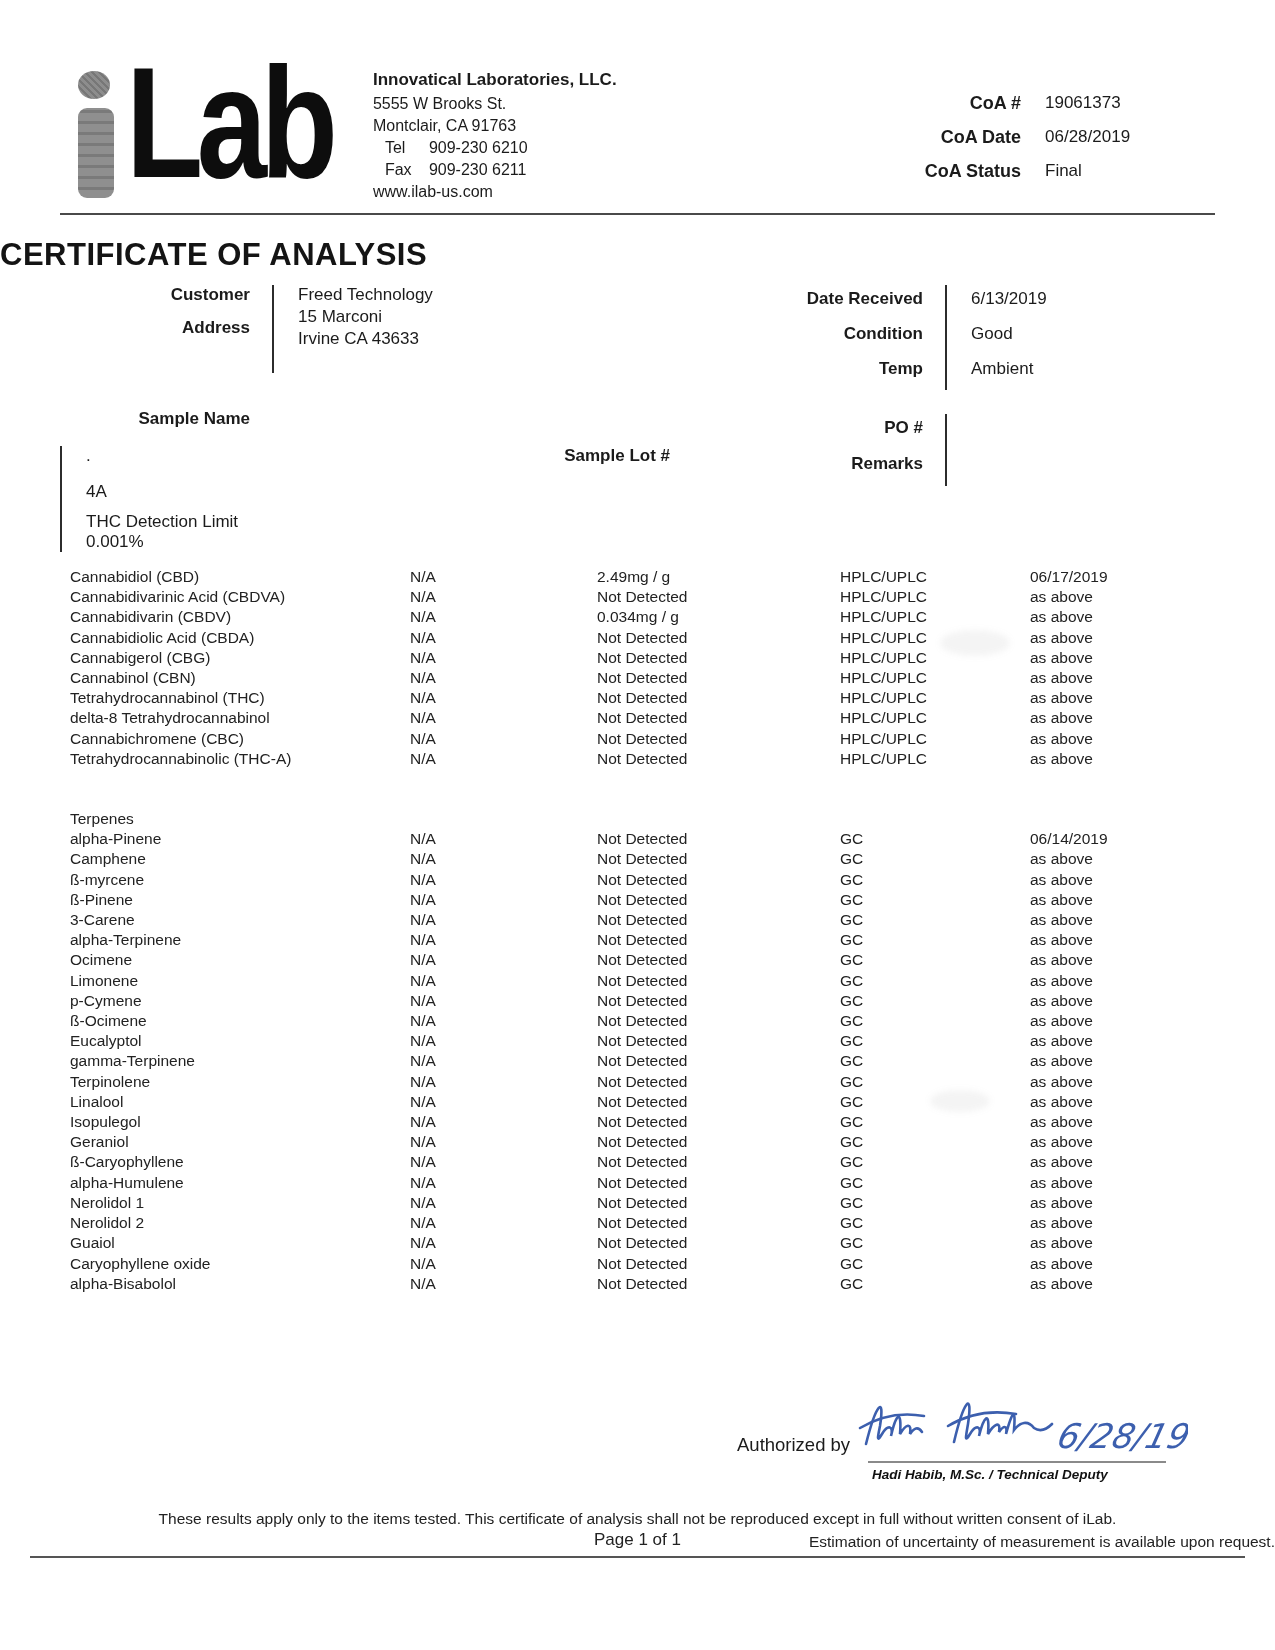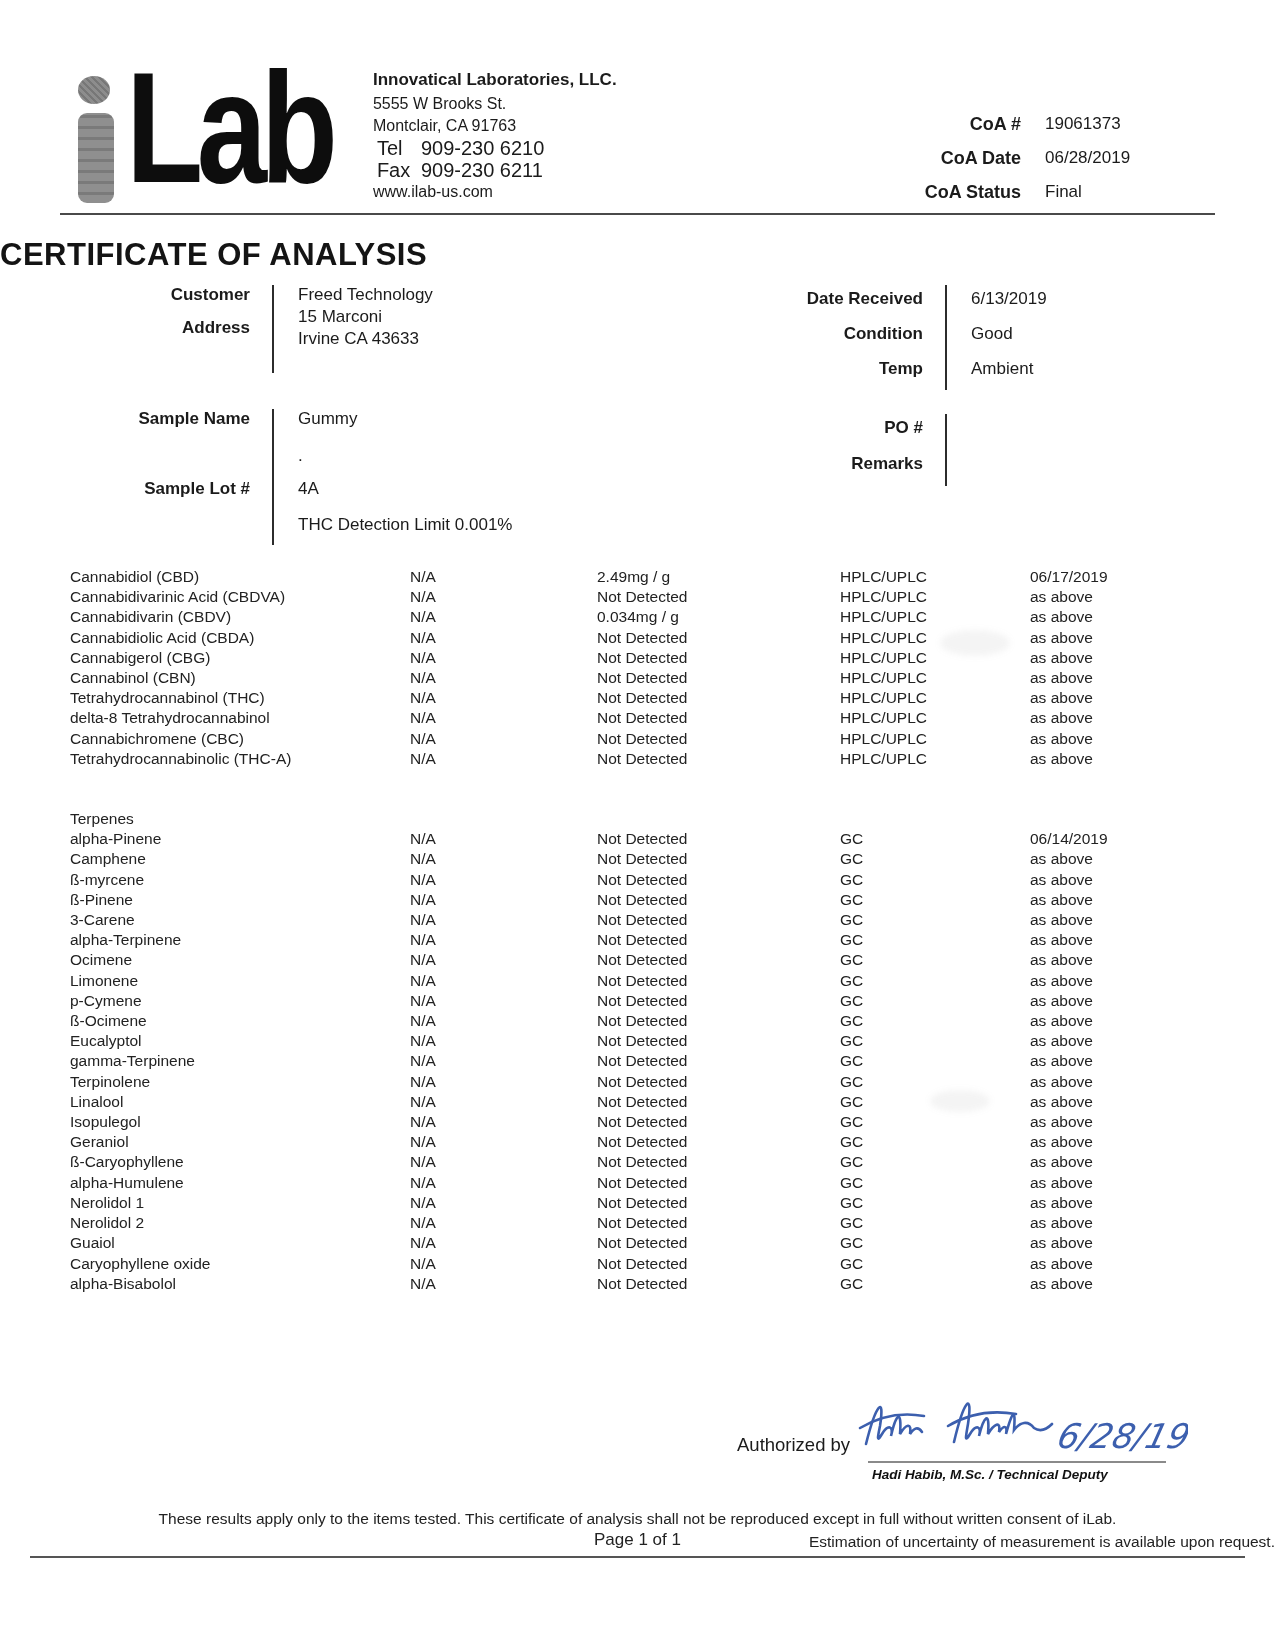--- a/index.html
+++ b/index.html
@@ -1,33 +1,33 @@
 <!DOCTYPE html>
 <html><head>
 <meta charset="utf-8">
 <style>
   html,body{margin:0;padding:0;}
   body{
     width:1275px;height:1650px;position:relative;background:#ffffff;
     font-family:"Liberation Sans", sans-serif;color:#1b1b1b;overflow:hidden;
   }
   
-  .header{display:flex;align-items:flex-end;margin:56px 60px 0 78px;}
+  .header{display:flex;align-items:center;margin:56px 60px 0 78px;}
   .logo{display:flex;align-items:flex-start;}
   .logo-i{width:42px;margin-top:10px;margin-right:6px;}
   .logo-i-dot{width:32px;height:28px;border-radius:50%;
     background:repeating-linear-gradient(45deg,#8d8d8d 0 3px,#777 3px 5px);}
   .logo-i-stem{width:36px;height:90px;margin-top:9px;border-radius:9px;
     background:repeating-linear-gradient(0deg,#8f8f8f 0 8px,#7a7a7a 8px 11px);}
   .logo-lab{font-size:158px;font-weight:bold;line-height:0.78;letter-spacing:-8px;
     transform:scaleX(0.80);transform-origin:left top;color:#0d0d0d;}
   .lab-info{margin-left:-10px;padding-top:14px;}
   .lab-info .name{font-weight:bold;font-size:17px;margin-bottom:3px;}
   .lab-info .line{font-size:16px;line-height:22px;}
-  .lab-info .tf{display:flex;font-size:20px;line-height:22px;}
+  .lab-info .tf{display:flex;font-size:16px;line-height:22px;margin-left:8px;}
   .lab-info .tf .lbl{width:44px;padding-left:4px;}
   .coa-block{margin-left:auto;margin-top:16px;display:grid;grid-template-columns:118px auto;row-gap:13px;}
   .coa-block .lbl{font-weight:bold;font-size:18px;text-align:right;}
   .coa-block .val{font-size:17px;padding-left:24px;min-width:170px;}
   .header-rule{border:none;border-top:2px solid #4a4a4a;margin:10px 60px 0 60px;}
   
   .doc-title{text-align:left;font-size:31px;font-weight:bold;letter-spacing:0.5px;margin-top:22px;color:#141414;}
   
   .info-section{position:relative;height:278px;margin-top:4px;}
   .info-grid{position:absolute;display:grid;}
@@ -120,21 +120,20 @@
     <div class="lbl">Date Received</div>
     <div class="val">6/13/2019</div>
     <div class="lbl">Condition</div>
     <div class="val">Good</div>
     <div class="lbl">Temp</div>
     <div class="val">Ambient</div>
   </div>
 
   <div class="info-grid sample-block" style="grid-auto-rows:auto;">
     <div class="lbl" style="height:37px">Sample Name</div>
-    <div class="val">Gummy</div>
     <div class="lbl" style="height:33px"></div>
     <div class="val">.</div>
     <div class="lbl" style="height:36px">Sample Lot #</div>
     <div class="val">4A</div>
     <div class="lbl" style="height:30px"></div>
     <div class="val">THC Detection Limit 0.001%</div>
   </div>
 
   <div class="info-grid po-block">
     <div class="lbl">PO #</div>

